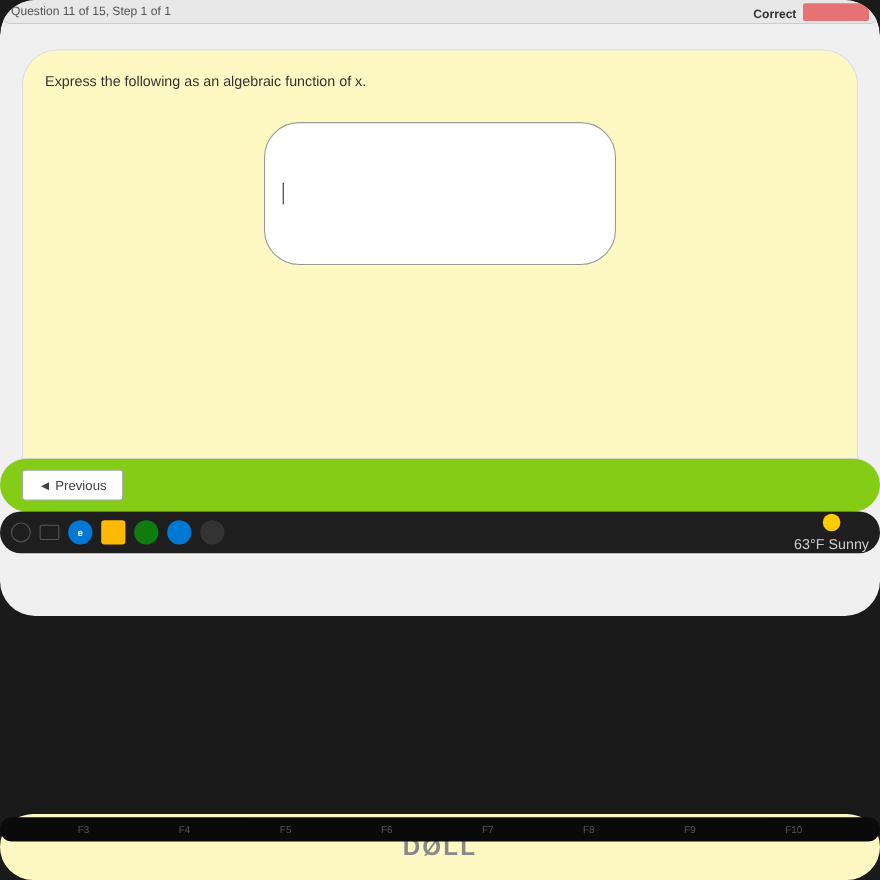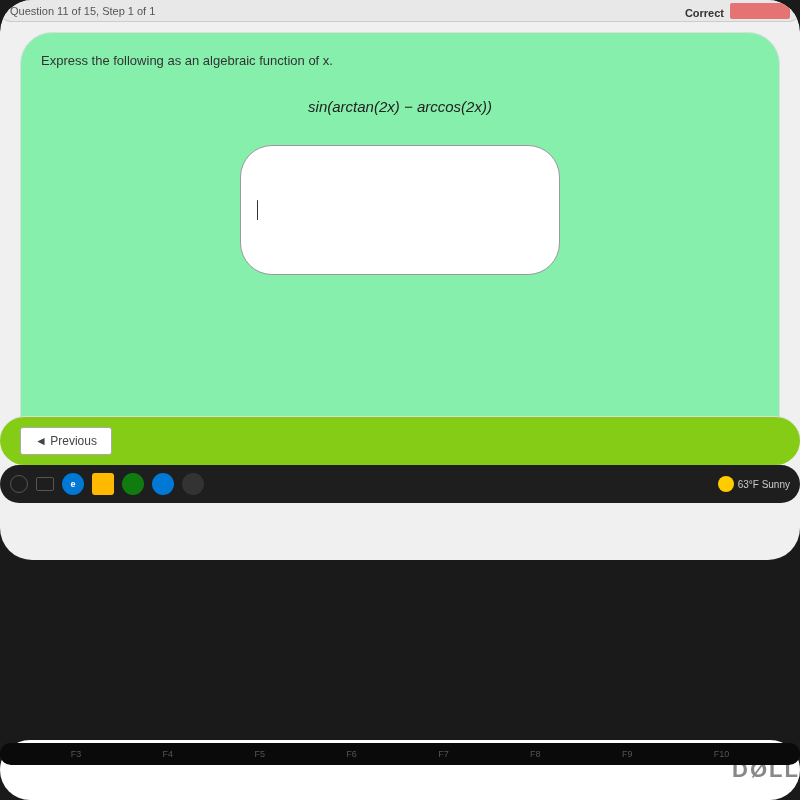--- a/index.html
+++ b/index.html
@@ -54,22 +54,22 @@
     .correct-badge {
       background: #e57373;
       width: 60px;
       height: 16px;
       display: inline-block;
       border-radius: 2px;
     }
 
     
     .main-content {
-      background: #86efac;
-      margin: 10px 20px;
+      background: #fef9c3;
+      margin: 23px 20px;
       padding: 20px;
       border: 1px solid #ddd;
       min-height: 420px;
     }
 
     .problem-statement {
       font-size: 13px;
       color: #333;
       margin-bottom: 30px;
     }
@@ -229,42 +229,43 @@
       height: 22px;
     }
 
     .taskbar-right {
       display: flex;
       align-items: center;
       gap: 5px;
     }
 
     .weather-info {
-      font-size: 10px;
+      font-size: 13px;
       color: #ccc;
       display: flex;
       align-items: center;
       gap: 4px;
+      flex-direction: column;
     }
 
     .weather-icon {
       width: 16px;
       height: 16px;
       background: #ffcc00;
       border-radius: 50%;
     }
 
     
     .dell-area {
       width: 800px;
       height: 60px;
-      background: #ffffff;
-      display: flex;
-      align-items: center;
-      justify-content: flex-end;
+      background: #fef9c3;
+      display: flex;
+      align-items: center;
+      justify-content: center;
       position: absolute;
       bottom: 0;
       left: 0;
     }
 
     .dell-logo {
       font-size: 22px;
       font-weight: bold;
       color: #888;
       letter-spacing: 2px;
@@ -299,21 +300,20 @@
     <div class="header-correct">
       <span>Correct</span>
       <span class="correct-badge"></span>
     </div>
   </div>
 
   <div class="main-content">
 
     <div class="problem-statement">Express the following as an algebraic function of x.</div>
 
-    <div class="math-expression">sin(arctan(2x) − arccos(2x))</div>
 
 
     <div class="answer-input-area">
       <div class="answer-box">
         <div class="text-cursor"></div>
       </div>
     </div>
 
   </div>
 

